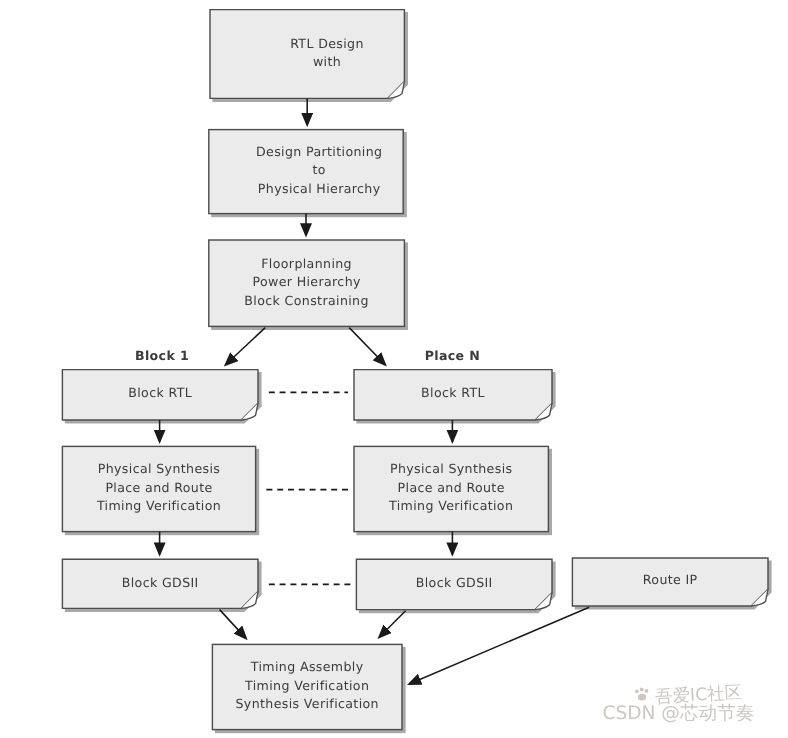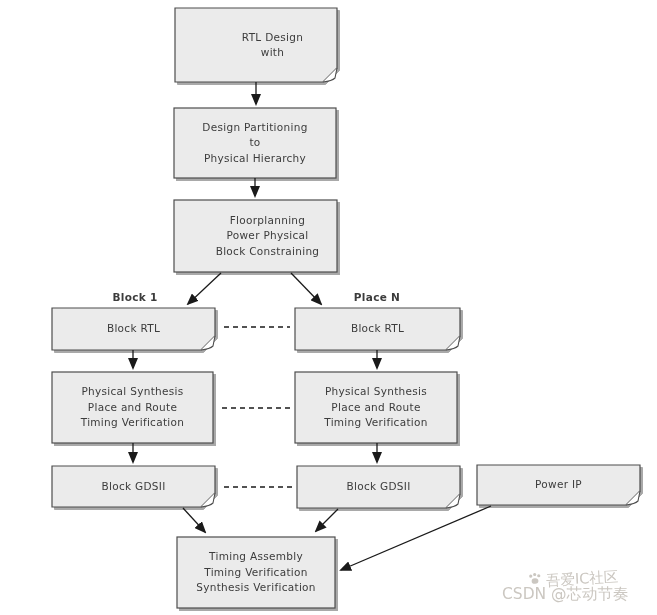--- a/index.html
+++ b/index.html
@@ -131,29 +131,29 @@
       <line class="dashed" x1="222" y1="408" x2="290" y2="408"></line>
       <line class="dashed" x1="224" y1="487" x2="292" y2="487"></line>
     </g>
   </svg>
 
   <div class="node-label" style="left:175px;top:8px;width:195px;height:74px;">
     <span>RTL Design</span>
     <span>with</span>
   </div>
 
-  <div class="node-label" style="left:174px;top:108px;width:162px;height:70px;">
+  <div class="node-label" style="left:185px;top:108px;width:162px;height:70px;">
     <span>Design Partitioning</span>
     <span>to</span>
     <span>Physical Hierarchy</span>
   </div>
 
-  <div class="node-label" style="left:174px;top:200px;width:163px;height:72px;padding-left:12px;">
+  <div class="node-label" style="left:174px;top:200px;width:163px;height:72px;">
     <span>Floorplanning</span>
-    <span>Power Physical</span>
+    <span>Power Hierarchy</span>
     <span>Block Constraining</span>
   </div>
 
   <div class="branch-label" style="left:100px;top:291px;">
     <span>Block 1</span>
   </div>
   <div class="branch-label" style="left:342px;top:291px;">
     <span>Place N</span>
   </div>
 
@@ -175,21 +175,21 @@
     <span>Timing Verification</span>
   </div>
 
   <div class="node-label" style="left:52px;top:466px;width:163px;height:41px;">
     <span>Block GDSII</span>
   </div>
   <div class="node-label" style="left:297px;top:466px;width:163px;height:42px;">
     <span>Block GDSII</span>
   </div>
   <div class="node-label" style="left:477px;top:465px;width:163px;height:40px;">
-    <span>Power IP</span>
+    <span>Route IP</span>
   </div>
 
   <div class="node-label" style="left:177px;top:537px;width:158px;height:71px;">
     <span>Timing Assembly</span>
     <span>Timing Verification</span>
     <span>Synthesis Verification</span>
   </div>
 
   <div class="wm-line wm-1">
     <span class="paw">

